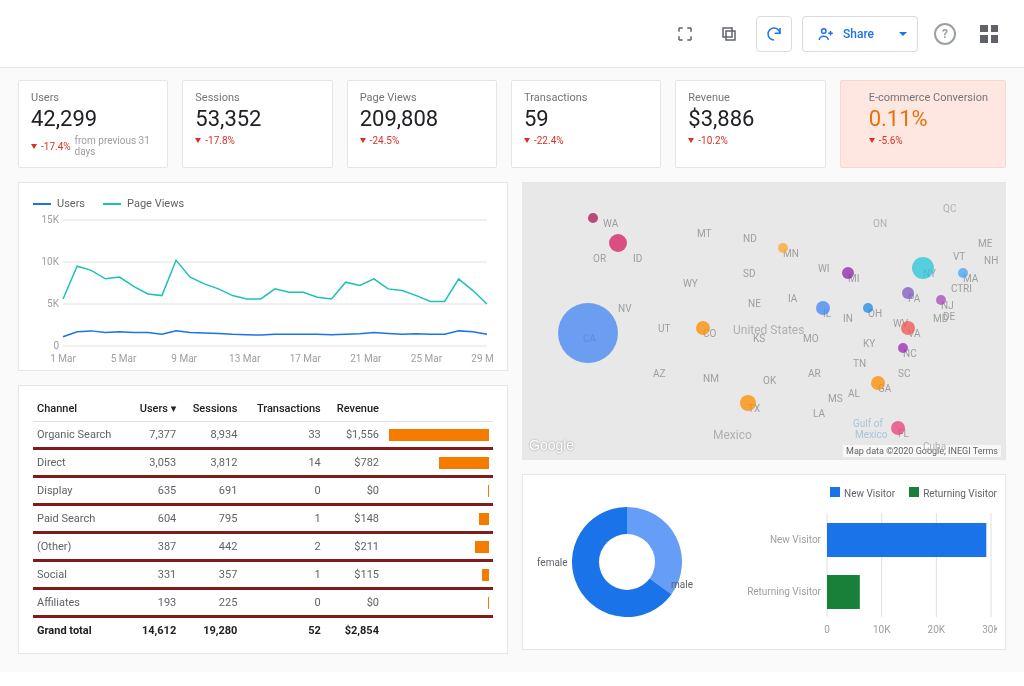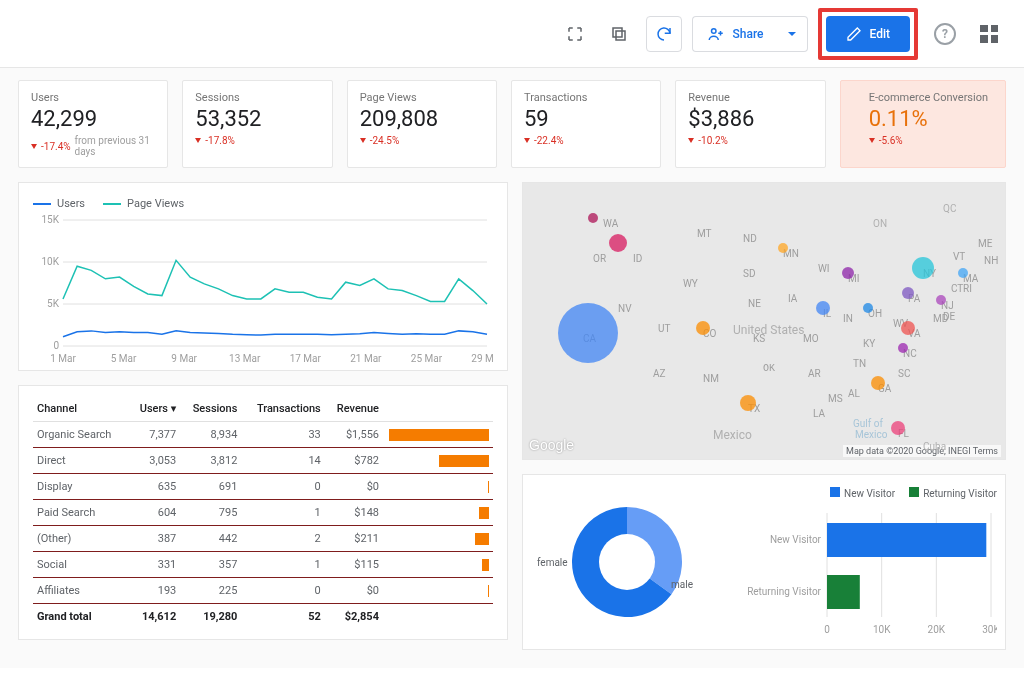--- a/index.html
+++ b/index.html
@@ -31,21 +31,21 @@
   .col-left{flex:1; display:flex; flex-direction:column; gap:14px;}
   .col-right{flex:1; display:flex; flex-direction:column; gap:14px;}
   .panel{ background:#fff; border:1px solid #e6e6e6; padding:10px 14px;}
   svg{display:block;}
   .legend{display:flex; gap:18px; font-size:11px; color:#5f6368; margin-bottom:4px;}
   .leg-item{display:flex;align-items:center;gap:6px;}
   .leg-swatch{width:18px;height:2px;}
   table{width:100%; border-collapse:collapse; font-size:11px;}
   th{text-align:right; font-weight:500; color:#202124; padding:6px 4px; border-bottom:1px solid #e0e0e0;}
   th:first-child{text-align:left;}
-  td{text-align:right; padding:6px 4px; border-bottom:1px solid #7f1d1d; color:#5f6368;}
+  td{text-align:right; padding:6px 4px; border-bottom:3px solid #7f1d1d; color:#5f6368;}
   td:first-child{text-align:left;}
   .barcell{display:flex;align-items:center;gap:4px;justify-content:flex-end;}
   .hbar{height:12px;background:#f57c00;}
   tfoot td{font-weight:bold;color:#202124;border-bottom:none;border-top:1px solid #e0e0e0;}
   .map-placeholder{position:relative;height:278px;background:#e8e8e8;overflow:hidden;}
   .map-label{position:absolute;font-size:10px;color:#9e9e9e;}
   .bubble{position:absolute;border-radius:50%;opacity:0.75;}
   .map-name{position:absolute;left:6px;bottom:6px;color:#fff;font-size:14px;font-family:'Product Sans',Arial;text-shadow:0 0 2px rgba(0,0,0,0.4);}
   .map-attr{position:absolute;right:4px;bottom:2px;font-size:9px;color:#5f6368;background:rgba(255,255,255,0.7);padding:1px 3px;}
   .bottom-charts{display:flex;gap:14px;}
@@ -83,28 +83,20 @@
           <circle cx="9" cy="8" r="3"></circle>
           <path d="M3 20c0-3 3-5 6-5s6 2 6 5"></path>
           <path d="M18 8v6M15 11h6"></path>
         </svg>
       <span>Share</span>
     </div>
     <div class="btn-share-drop">
       <svg width="10" height="10" viewBox="0 0 10 10">
           <path d="M1 3l4 4 4-4" fill="#1a73e8"></path>
         </svg>
-    </div>
-  </div>
-  <div class="edit-wrap">
-    <div class="btn-edit">
-      <svg width="16" height="16" viewBox="0 0 24 24" fill="none" stroke="currentColor" stroke-width="2">
-          <path d="M17 3l4 4L7 21H3v-4L17 3z"></path>
-        </svg>
-      <span>Edit</span>
     </div>
   </div>
   <div class="tool-icon">
     <div class="help-circle">?</div>
   </div>
   <div class="tool-icon">
     <div class="apps-icon">
         <div></div>
         <div></div>
         <div></div>
@@ -340,21 +332,21 @@
           <div class="map-label" style="left: 150px; top: 45px; padding-left: 24px;">MT</div>
           <div class="map-label" style="left: 160px; top: 95px;">WY</div>
           <div class="map-label" style="left: 135px; top: 140px;">UT</div>
           <div class="map-label" style="left: 180px; top: 145px;">CO</div>
           <div class="map-label" style="left: 130px; top: 185px;">AZ</div>
           <div class="map-label" style="left: 180px; top: 190px;">NM</div>
           <div class="map-label" style="left: 220px; top: 50px;">ND</div>
           <div class="map-label" style="left: 220px; top: 85px;">SD</div>
           <div class="map-label" style="left: 225px; top: 115px;">NE</div>
           <div class="map-label" style="left: 230px; top: 150px;">KS</div>
-          <div class="map-label" style="left: 240px; top: 180px; font-family: Liberation Mono, monospace;">OK</div>
+          <div class="map-label" style="left: 240px; top: 192px;">OK</div>
           <div class="map-label" style="left: 225px; top: 220px;">TX</div>
           <div class="map-label" style="left: 260px; top: 65px;">MN</div>
           <div class="map-label" style="left: 265px; top: 110px;">IA</div>
           <div class="map-label" style="left: 280px; top: 150px;">MO</div>
           <div class="map-label" style="left: 285px; top: 185px;">AR</div>
           <div class="map-label" style="left: 290px; top: 225px;">LA</div>
           <div class="map-label" style="left: 295px; top: 80px;">WI</div>
           <div class="map-label" style="left: 300px; top: 125px;">IL</div>
           <div class="map-label" style="left: 305px; top: 210px;">MS</div>
           <div class="map-label" style="left: 325px; top: 90px;">MI</div>

